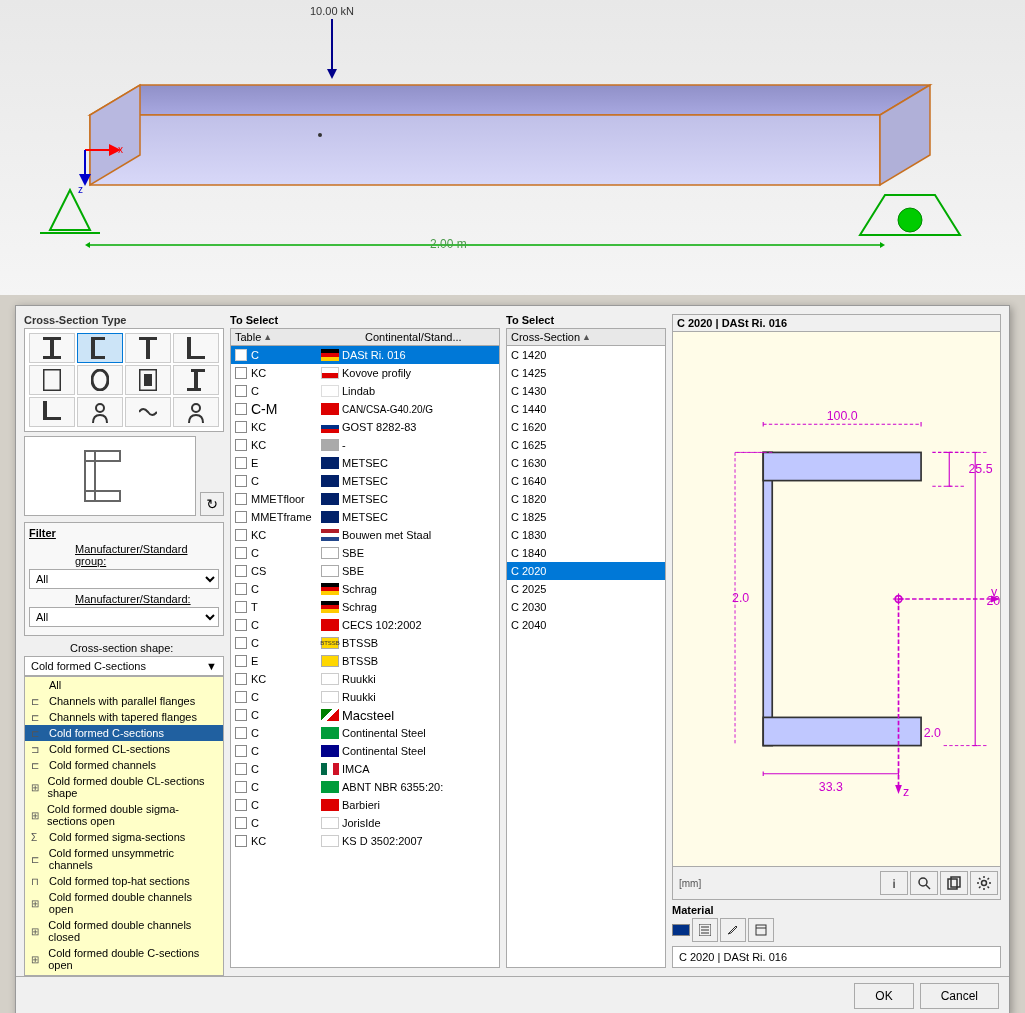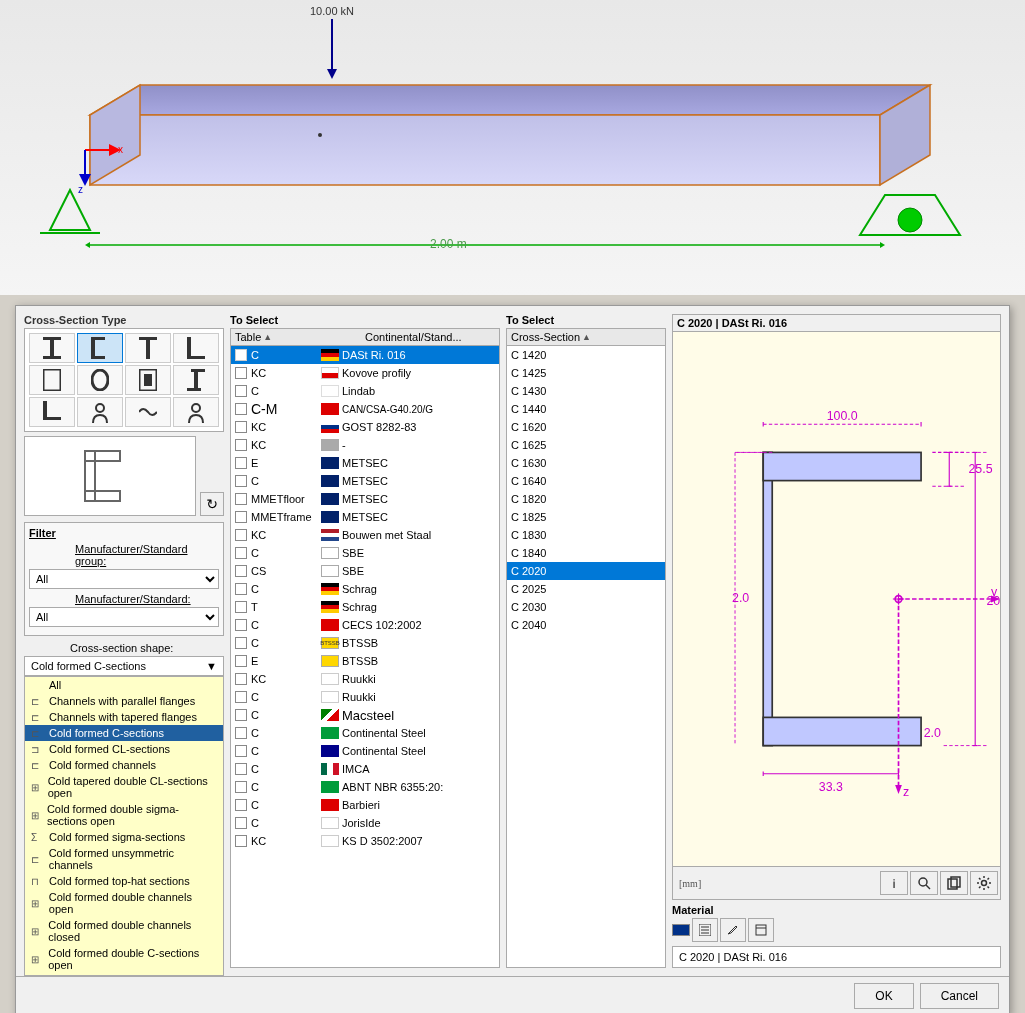--- a/index.html
+++ b/index.html
@@ -321,21 +321,20 @@
       align-items: center;
       justify-content: center;
       font-size: 12px;
     }
     .mm-label {
       font-size: 10px;
       color: #555;
       margin-right: auto;
       align-self: center;
       padding-left: 4px;
-      font-family: Liberation Serif, serif;
     }
 
     
     .material-section {
       margin-top: 4px;
     }
     .material-label {
       font-size: 11px;
       font-weight: 600;
       margin-bottom: 2px;
@@ -602,21 +601,21 @@
             <div class="cs-shape-item">
                 <span class="cs-shape-icon">⊐</span>
                 <span>Cold formed CL-sections</span>
               </div>
             <div class="cs-shape-item">
                 <span class="cs-shape-icon">⊏</span>
                 <span>Cold formed channels</span>
               </div>
             <div class="cs-shape-item">
                 <span class="cs-shape-icon">⊞</span>
-                <span>Cold tapered double CL-sections open</span>
+                <span>Cold formed double CL-sections shape</span>
               </div>
             <div class="cs-shape-item">
                 <span class="cs-shape-icon">⊞</span>
                 <span>Cold formed double sigma-sections open</span>
               </div>
             <div class="cs-shape-item">
                 <span class="cs-shape-icon">Σ</span>
                 <span>Cold formed sigma-sections</span>
               </div>
             <div class="cs-shape-item">

